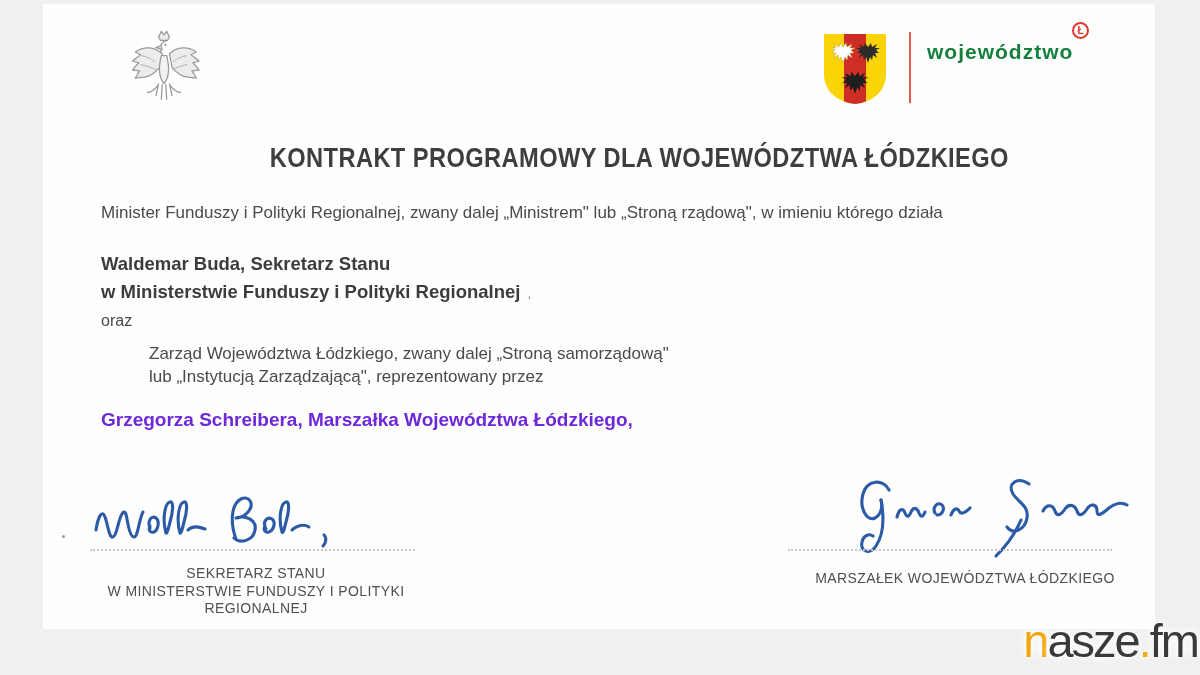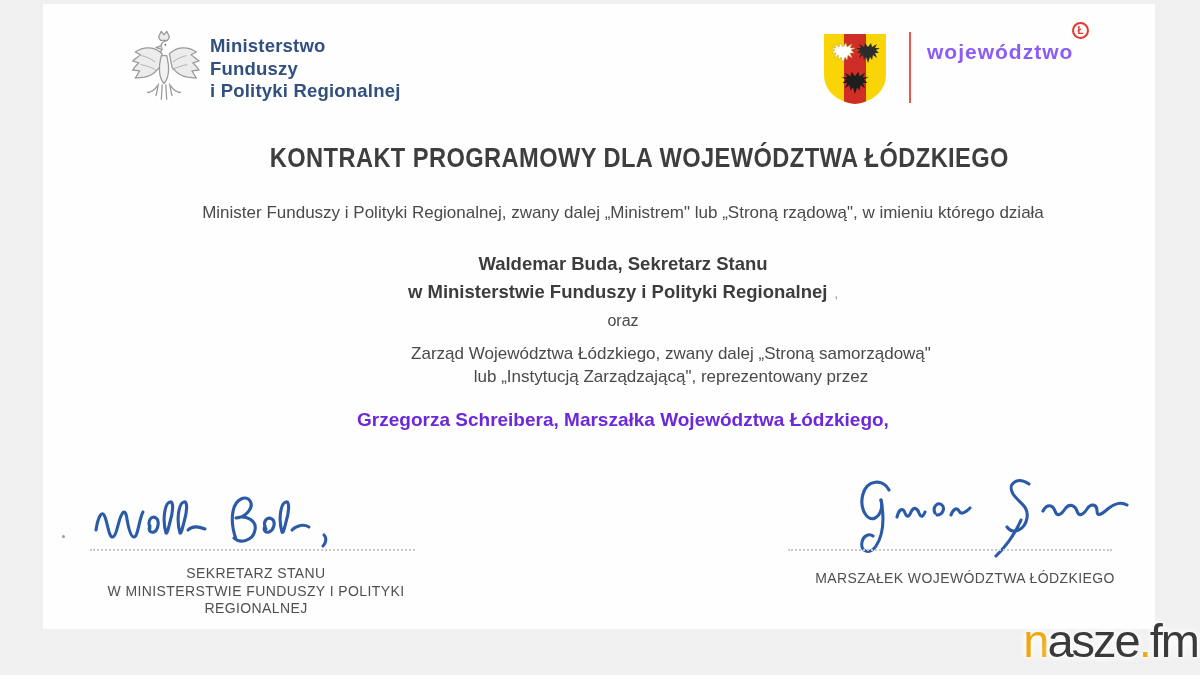--- a/index.html
+++ b/index.html
@@ -8,32 +8,32 @@
   .page { position:relative; width:1200px; height:675px; background:#f0f0f0; }
   .document { position:absolute; left:43px; top:4px; width:1112px; height:625px; background:#fefefe; }
 
   
   .eagle-wrap { position:absolute; left:85px; top:24px; width:72px; height:84px; }
   .ministry-text { position:absolute; left:167px; top:31px; font-size:18.5px; line-height:22.5px;
                    font-weight:bold; letter-spacing:.2px; color:#31507f; }
   .shield-wrap { position:absolute; left:779px; top:28px; width:66px; height:74px; }
   .lodzkie-divider { position:absolute; left:866px; top:28px; width:2px; height:71px; background:#e2392e; opacity:.85; }
   .lodzkie-word1 { position:absolute; left:884px; top:36px; width:140px; text-align:right;
-                   font-size:21px; font-weight:bold; letter-spacing:1px; color:#8b5cf6; }
+                   font-size:21px; font-weight:bold; letter-spacing:1px; color:#15803d; }
   .lodzkie-word2 { position:absolute; left:880px; top:52px; width:152px; text-align:center;
                    font-size:40px; font-weight:bold; letter-spacing:0px; color:#e2392e; }
   .lodzkie-badge { position:absolute; left:1029px; top:18px; width:17px; height:17px; border:2px solid #e2392e;
                    border-radius:50%; color:#e2392e; font-size:10px; font-weight:bold;
                    display:flex; align-items:center; justify-content:center; }
 
   
   .doc-title { position:absolute; left:0; top:137px; width:100%; text-align:center; white-space:nowrap;margin-left:40px; }
   .doc-title span { display:inline-block; transform:scaleX(.83); transform-origin:center;
                     font-size:28.5px; font-weight:bold; letter-spacing:.5px; color:#3e3e3e; }
-  .t-center { position:absolute; left:0; width:100%; text-align:center; color:#4a4a4a;padding-left:48px; }
+  .t-center { position:absolute; left:10px; width:100%; color:#4a4a4a;padding-left:48px; }
   .p-intro   { top:199px; font-size:17px; }
   .p-names   { top:246px; font-size:18.5px; font-weight:bold; color:#3c3c3c; line-height:28px; }
   .footnote  { font-size:13px; color:#8a8a8a; font-weight:normal; margin-left:7px; }
   .p-oraz    { top:308px; font-size:16px; }
   .p-board   { top:338px; font-size:17px; line-height:23px;margin-left:48px; }
   .p-marshal { top:405px; font-size:19px; font-weight:bold; color:#6d28d9; }
   .p-closing { top:452px; font-size:17px; }
 
   
   .sig-svg { position:absolute; }
@@ -68,25 +68,20 @@
         <path d="M44,13 C38,14 35,18 38,23 C35,26 35,30 38,31"></path>
         <path d="M37,19 L31,21 L37,23" fill="#e0e0e0"></path>
         <circle cx="41.5" cy="18" r="1.1" fill="#777" stroke="none"></circle>
         <path d="M38,28 C30,20 18,19 8,26 L14,29 C10,32 8,34 5,36 L12,38 C9,41 7,43 5,46 L13,47 C11,50 10,52 8,55 L18,54 C24,53 31,48 35,43 Z" fill="#ececec"></path>
         <path d="M46,28 C54,20 66,19 76,26 L70,29 C74,32 76,34 79,36 L72,38 C75,41 77,43 79,46 L71,47 C73,50 74,52 76,55 L66,54 C60,53 53,48 49,43 Z" fill="#ececec"></path>
         <path d="M37,30 C34,42 34,54 40,61 C46,54 46,42 43,30 Z" fill="#f2f2f2"></path>
         <path d="M34,61 L31,75 M38,62 L37,79 M42,62 L43,79 M46,61 L49,75"></path>
         <path d="M33,63 C29,69 25,71 21,71 M47,63 C51,69 55,71 59,71"></path>
         <path d="M15,30 C20,31 25,33 30,37 M14,40 C20,41 26,43 31,46 M65,30 C60,31 55,33 50,37 M66,40 C60,41 54,43 49,46" stroke-width="0.8"></path>
       </svg>
-    </div>
-    <div class="ministry-text">
-      <div>Ministerstwo</div>
-      <div>Funduszy</div>
-      <div>i Polityki Regionalnej</div>
     </div>
 
     <div class="shield-wrap">
       <svg viewBox="0 0 66 74" width="66" height="74">
         <defs>
           <clipPath id="shieldClip">
               <path d="M2,2 H64 V42 C64,60 50,70 33,72 C16,70 2,60 2,42 Z"></path>
             </clipPath>
           <path id="tinyEagle" d="M0,9 L-2,3 L-4,6 L-5,1 L-9,4 L-7,-1 L-11,-1 L-8,-4 L-12,-6 L-7,-6 L-9,-10 L-4,-7 L-3,-11 L0,-7 L3,-11 L4,-7 L9,-10 L7,-6 L12,-6 L8,-4 L11,-1 L7,-1 L9,4 L5,1 L4,6 L2,3 Z"></path>
         </defs>

